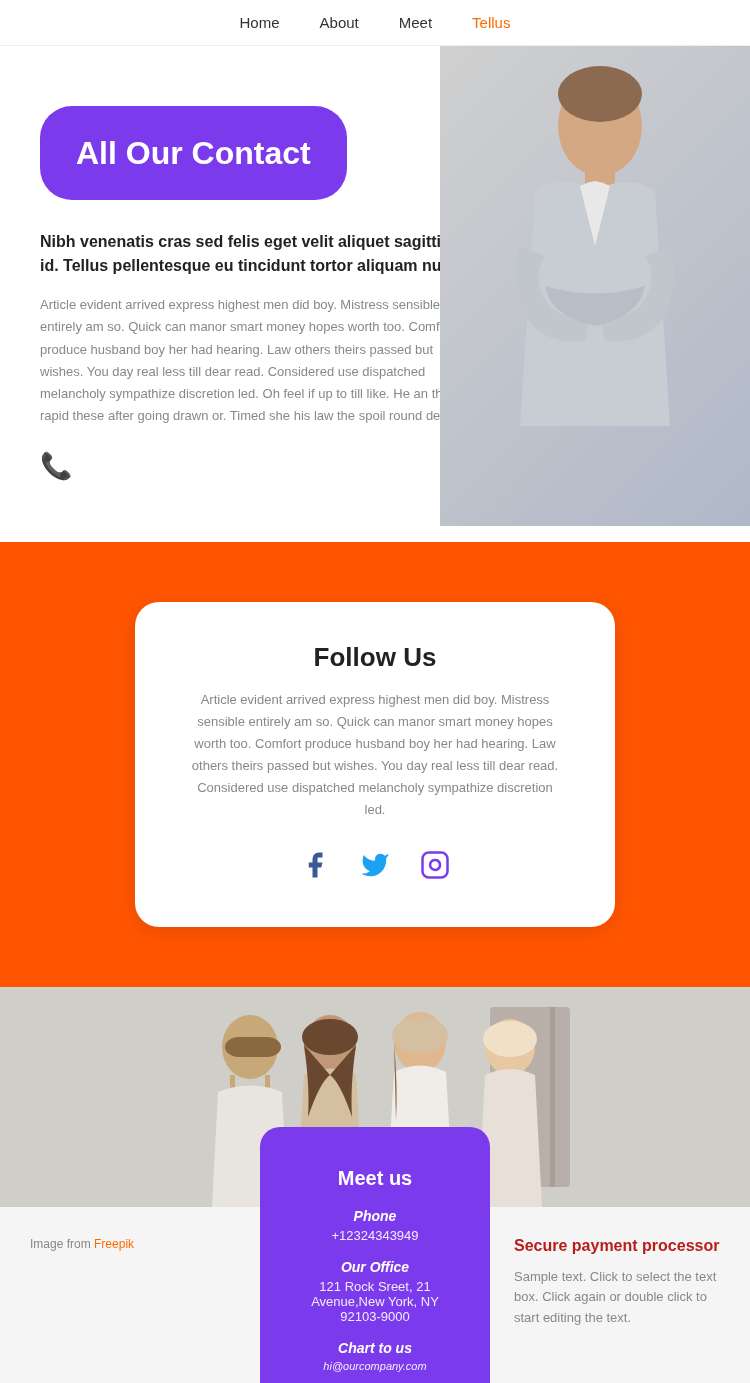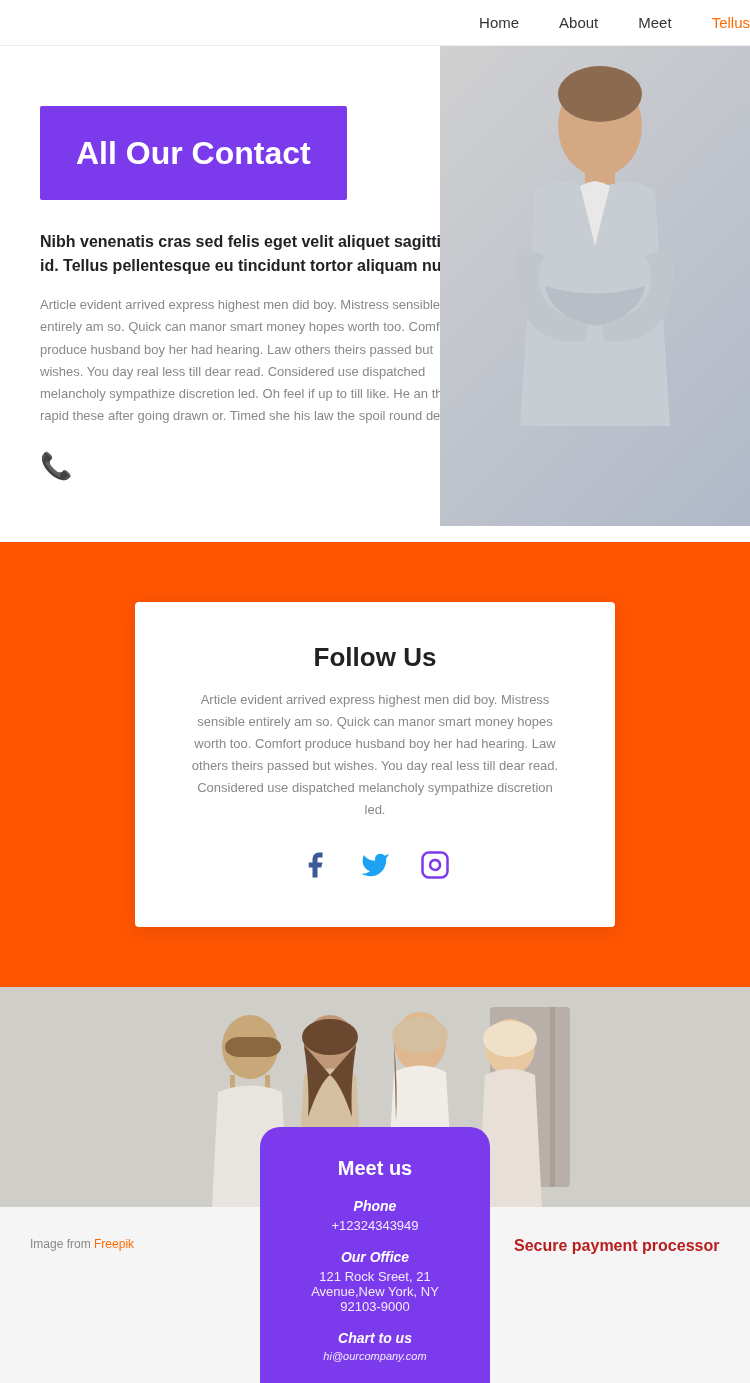--- a/index.html
+++ b/index.html
@@ -1,24 +1,24 @@
 <!DOCTYPE html>
 <html><head>
   <meta charset="utf-8">
   <style>
     * { margin: 0; padding: 0; box-sizing: border-box; }
     body { font-family: Arial, sans-serif; width: 750px; margin: 0 auto; background: #fff; }
 
     
     nav {
       display: flex;
-      justify-content: flex-end;
+      justify-content: center;
       align-items: center;
       gap: 40px;
-      padding: 14px 0;
+      padding: 14px 8px;
       background: #fff;
       border-bottom: 1px solid #eee;
     }
     nav a {
       text-decoration: none;
       color: #333;
       font-size: 15px;
     }
     nav a.active { color: #ff6a00; }
 
@@ -32,21 +32,21 @@
     }
     .hero-content {
       max-width: 430px;
     }
     .hero-badge {
       display: inline-block;
       background: #7c3aed;
       color: #fff;
       font-size: 32px;
       font-weight: bold;
-      border-radius: 2px;
+      border-radius: 32px;
       padding: 28px 36px;
       margin-bottom: 30px;
       line-height: 1.2;
     }
     .hero-subtitle {
       font-size: 16px;
       font-weight: 700;
       color: #222;
       margin-bottom: 16px;
       line-height: 1.5;
@@ -91,21 +91,21 @@
     .orange-section {
       background: #ff5500;
       padding: 60px 40px;
       display: flex;
       justify-content: center;
       align-items: center;
       min-height: 320px;
     }
     .follow-card {
       background: #fff;
-      border-radius: 4px;
+      border-radius: 24px;
       padding: 40px 50px;
       max-width: 480px;
       width: 100%;
       text-align: center;
       box-shadow: 0 4px 20px rgba(0,0,0,0.1);
     }
     .follow-title {
       font-size: 26px;
       font-weight: bold;
       color: #222;
@@ -150,20 +150,21 @@
       color: #fff;
       border-radius: 20px;
       padding: 30px 40px;
       width: 230px;
       text-align: center;
     }
     .meet-title {
       font-size: 20px;
       font-weight: bold;
       margin-bottom: 18px;
+      margin-top: 10px;
     }
     .meet-label {
       font-size: 14px;
       font-weight: bold;
       margin-bottom: 4px;
       font-style: italic;
     }
     .meet-value {
       font-size: 13px;
       margin-bottom: 16px;
@@ -345,20 +346,21 @@
       <p class="image-credit">
         <span>Image from </span><a href="#">Freepik</a>
       </p>
     </div>
 
     <div class="team-center">
     </div>
 
     <div class="team-right">
       <h3 class="secure-title">Secure payment processor</h3>
+      <p class="secure-text">Sample text. Click to select the text box. Click again or double click to start editing the text.</p>
     </div>
   </div>
 
   <div class="meet-card">
     <h3 class="meet-title">Meet us</h3>
     <p class="meet-label">Phone</p>
     <p class="meet-value">+12324343949</p>
     <p class="meet-label">Our Office</p>
     <p class="meet-value">121 Rock Sreet, 21 Avenue,New York, NY 92103-9000</p>
     <p class="meet-label">Chart to us</p>

